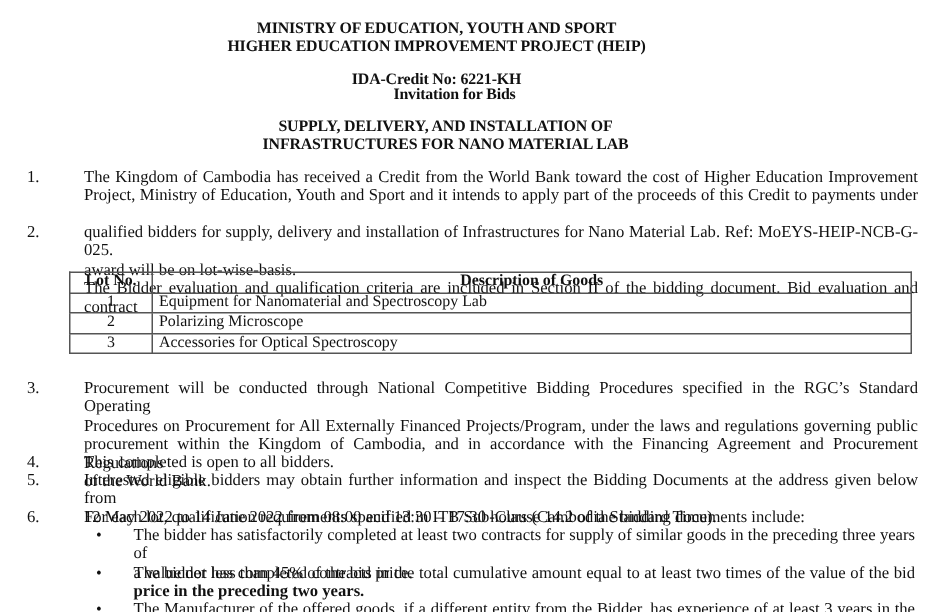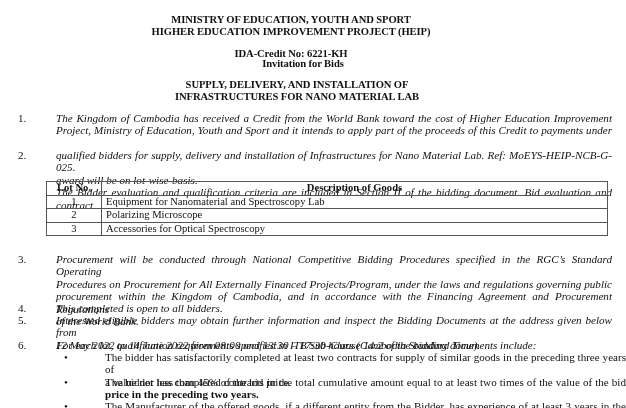--- a/index.html
+++ b/index.html
@@ -13,35 +13,35 @@
     position: absolute; left: 0; width: 582px; text-align: center;
     font-family: "Liberation Serif", serif; font-weight: bold;
     font-size: 10.6px; line-height: 12px; letter-spacing: -0.1px;
   }
   .para {
     position: absolute; font-family: "Liberation Serif", serif; font-size: 11.1px;
     line-height: 12.4px; color: #111;
   }
   .num { position: absolute; left: 18px; font-family: "Liberation Serif", serif; font-size: 11.1px; line-height: 12.4px; }
   .body { position: absolute; left: 56px; width: 556px; text-align: justify; }
-  .body .ln { display: block; white-space: nowrap; font-style: italic; }
+  .body .ln { display: block; white-space: nowrap; }
   .body .ln.j { text-align: justify; text-align-last: justify; white-space: normal; }
   b.ref { font-weight: bold; }
   table.goods {
     position: absolute; left: 46px; top: 181px; width: 562px;
     border-collapse: collapse; font-family: "Liberation Serif", serif; font-size: 10.6px;
   }
   table.goods td, table.goods th {
     border: 1.2px solid #555; height: 12.6px; padding: 0 4px; line-height: 12.6px;
   }
   table.goods th { font-weight: bold; text-align: center; }
   table.goods td.lot { text-align: center; width: 46px; }
   table.goods th.lot { width: 46px; }
   .bullet { position: absolute; left: 64px; font-size: 11px; }
-  .bbody { position: absolute; left: 89px; width: 521px; margin-left: 16px; }
+  .bbody { position: absolute; left: 89px; width: 521px; }
 </style>
 </head>
 <body>
 
 <div class="page">
 
   <div class="hdr" style="top:14px;">MINISTRY OF EDUCATION, YOUTH AND SPORT</div>
   <div class="hdr" style="top:26px;text-align:center;">HIGHER EDUCATION IMPROVEMENT PROJECT (HEIP)</div>
   <div class="hdr" style="top:48px;">IDA-Credit No: 6221-KH</div>
   <div class="hdr" style="top:58px;padding-left:12px;">Invitation for Bids</div>

